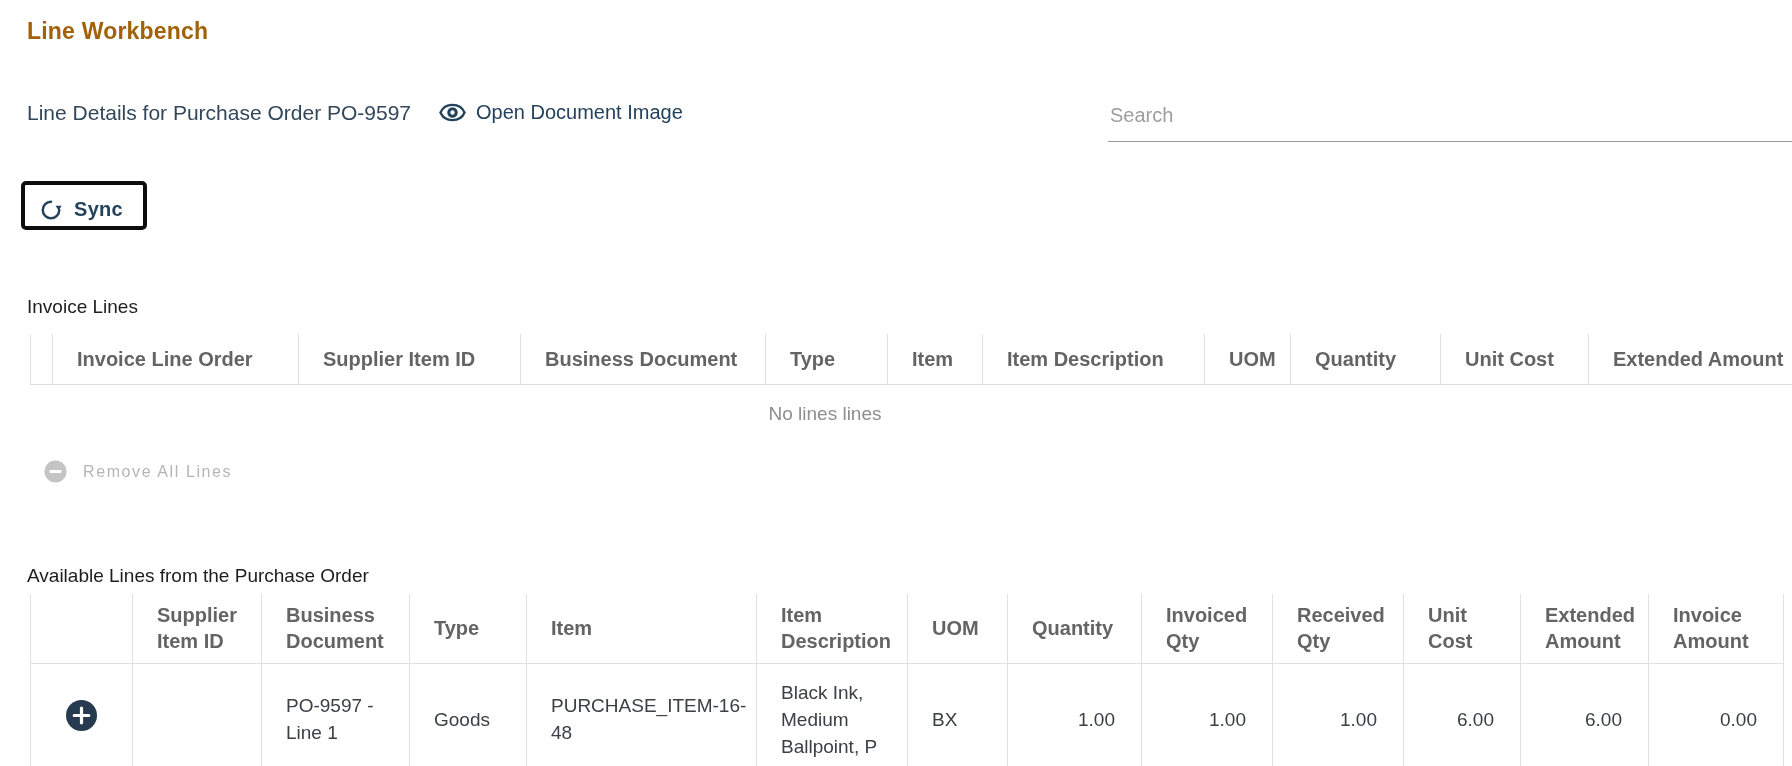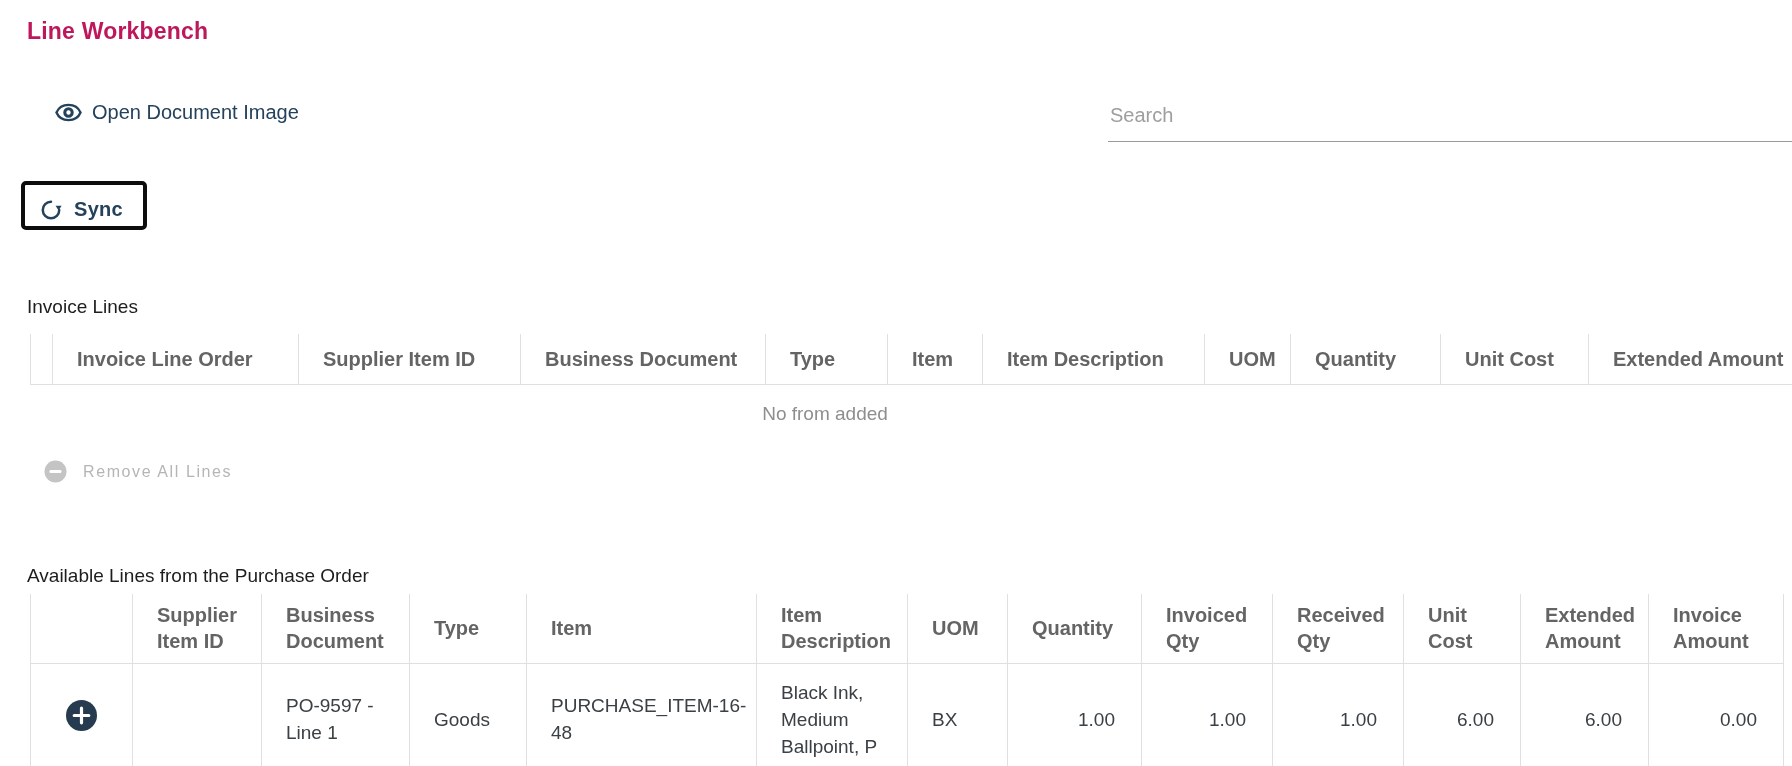--- a/index.html
+++ b/index.html
@@ -3,21 +3,21 @@
 <meta charset="utf-8">
 <style>
   * { margin:0; padding:0; box-sizing:border-box; }
   html,body { width:1792px; height:766px; }
   body {
     position:relative; overflow:hidden; background:#ffffff;
     font-family:"Liberation Sans", sans-serif; color:#3b4045;
   }
   .page-title {
     position:absolute; left:27px; top:18px;
-    font-size:23px; font-weight:700; color:#be185d; letter-spacing:.2px;text-align:right;
+    font-size:23px; font-weight:700; color:#a16207; letter-spacing:.2px;text-align:right;
   }
   
   .subheader { position:absolute; left:27px; top:99px; display:flex; align-items:center; }
   .line-details { font-size:21px; color:#33475a; }
   .open-doc { display:flex; align-items:center; gap:10px; margin-left:28px; cursor:pointer; }
   .open-doc .label { font-size:20px; font-weight:400; color:#24425c; }
   
   .search-field { position:absolute; left:1108px; top:98px; width:684px; }
   .search-field input {
     width:100%; border:none; border-bottom:1px solid #9a9a9a; outline:none;
@@ -69,20 +69,21 @@
   }
   .remove-btn .label { font-size:16px; color:#b5b5b5; letter-spacing:1.6px; }
   svg { display:block; }
 </style>
 </head>
 <body>
 
 <div class="page-title">Line Workbench</div>
 
 <div class="subheader">
+  <span class="line-details">Line Details for Purchase Order PO-9597</span>
   <span class="open-doc">
     <span>
       <svg width="27" height="27" viewBox="0 0 24 24">
         <path d="M12 5.2 C7.1 5.2 3 8 1.3 12 C3 16 7.1 18.8 12 18.8 C16.9 18.8 21 16 22.7 12 C21 8 16.9 5.2 12 5.2 Z" fill="none" stroke="#24425c" stroke-width="2.1"></path>
         <circle cx="12" cy="12" r="3.3" fill="none" stroke="#24425c" stroke-width="2.7"></circle>
       </svg>
     </span>
     <span class="label">Open Document Image</span>
   </span>
 </div>
@@ -127,21 +128,21 @@
       <th>Item</th>
       <th>Item Description</th>
       <th>UOM</th>
       <th>Quantity</th>
       <th>Unit Cost</th>
       <th>Extended Amount</th>
     </tr>
   </thead>
 </table>
 
-<div class="empty-state">No from added</div>
+<div class="empty-state">No lines lines</div>
 
 <button class="remove-btn" disabled="">
   <span>
     <svg width="23" height="23" viewBox="0 0 23 23">
       <circle cx="11.5" cy="11.5" r="11" fill="#c4c4c4"></circle>
       <rect x="5.5" y="10" width="12" height="3" rx="1.2" fill="#ffffff"></rect>
     </svg>
   </span>
   <span class="label">Remove All Lines</span>
 </button>

